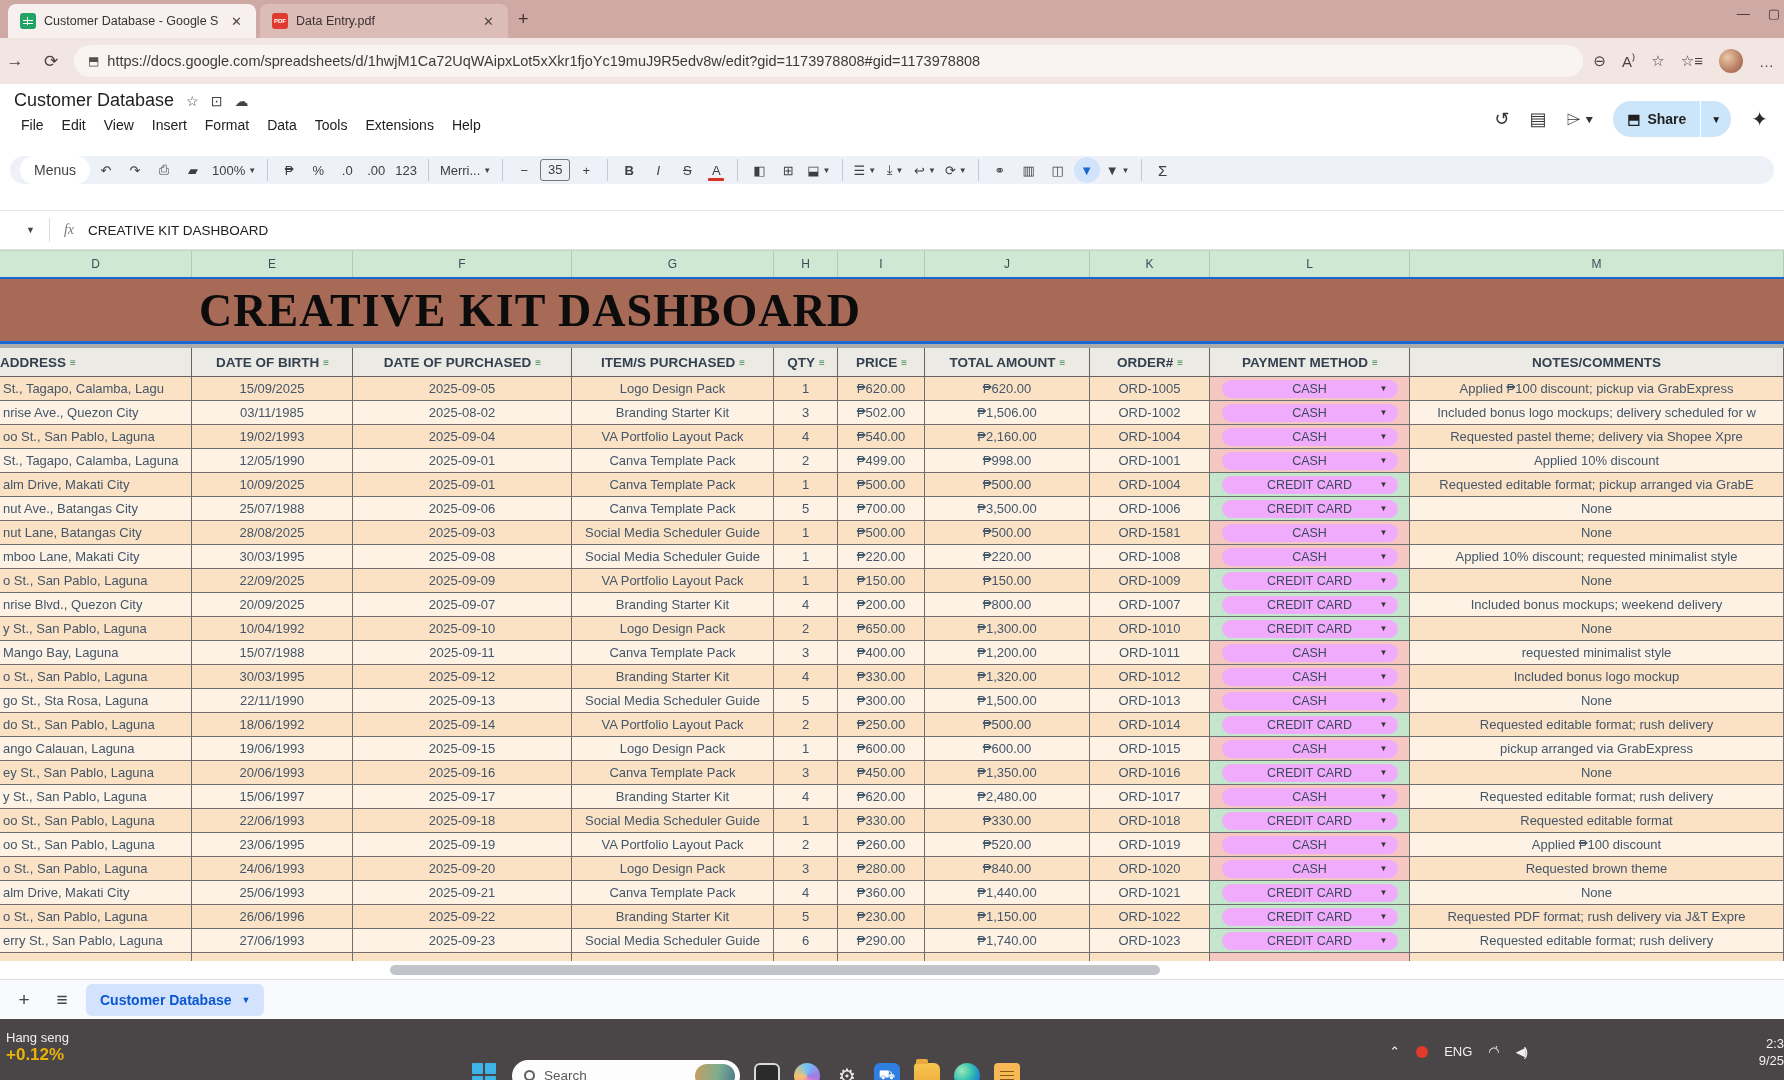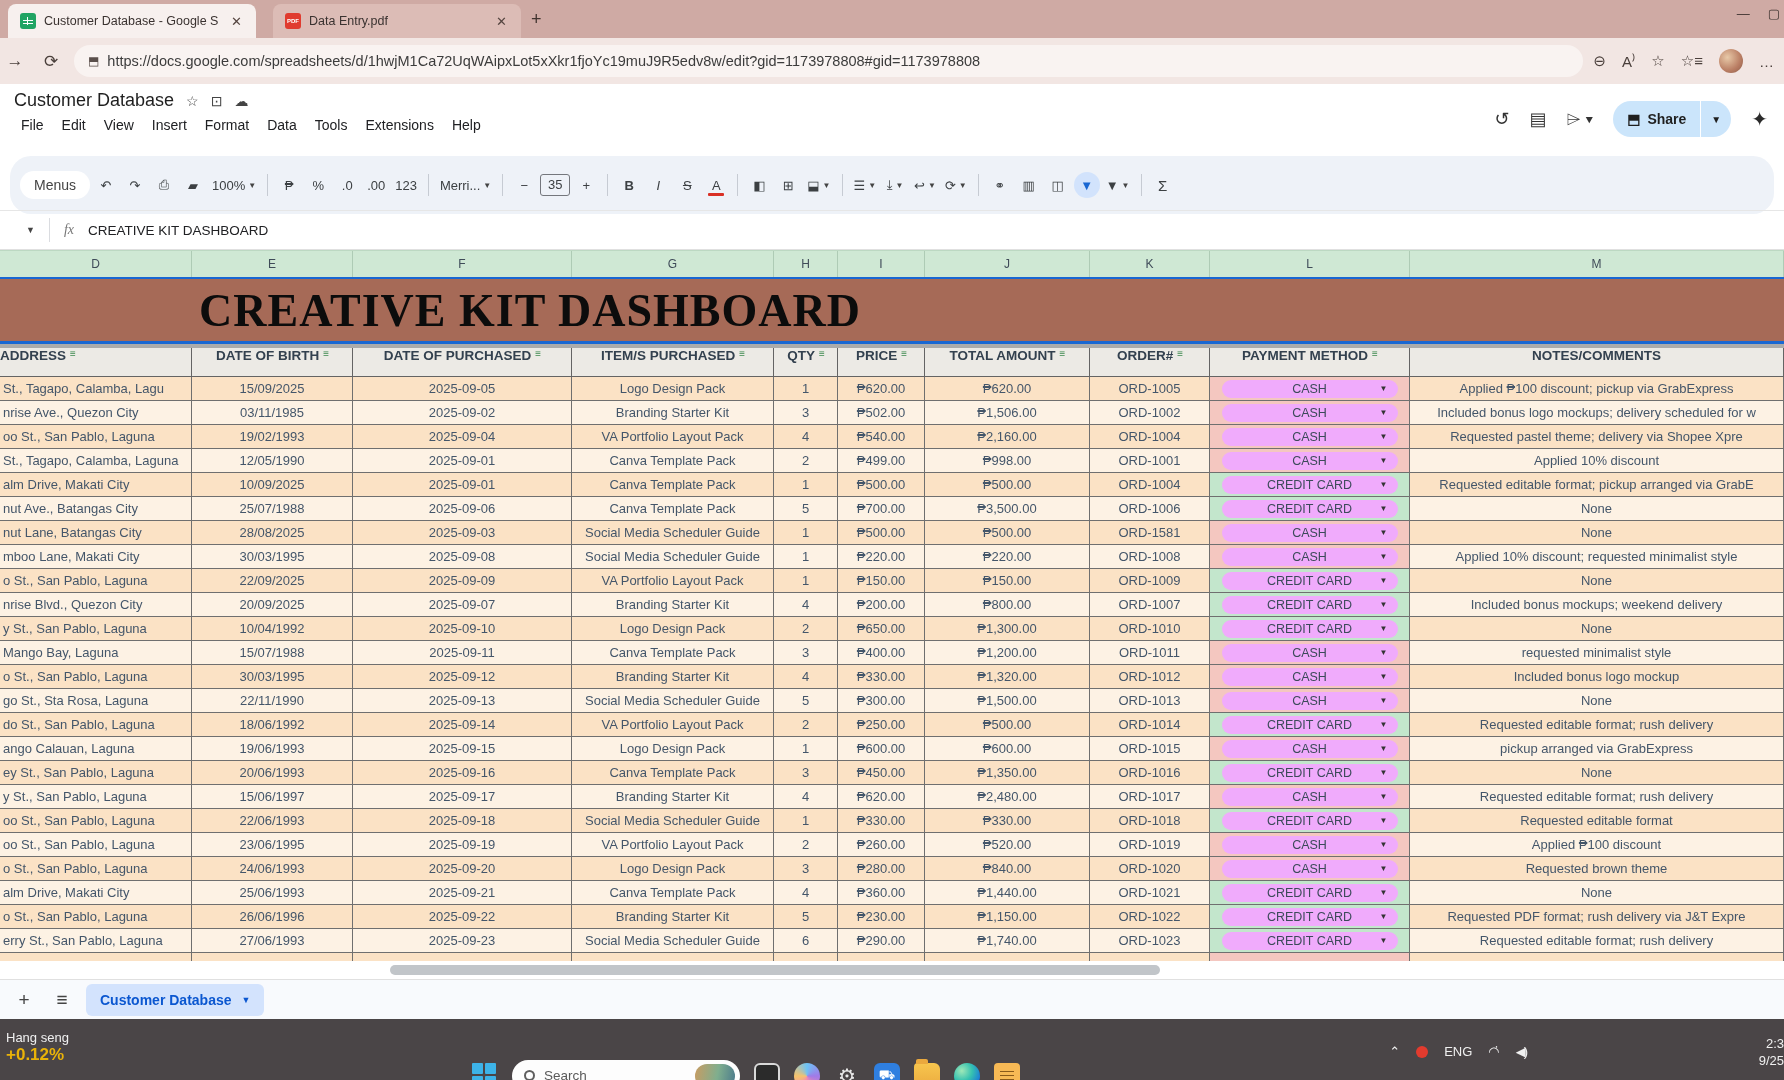--- a/index.html
+++ b/index.html
@@ -3,21 +3,21 @@
 <meta charset="utf-8">
 <style>
   * { margin:0; padding:0; box-sizing:border-box; }
   html,body { width:1784px; height:1080px; overflow:hidden; }
   body { font-family:"Liberation Sans", sans-serif; background:#fff; position:relative; }
 
   
   .tabstrip { height:38px; background:#cfaaa4; display:flex; align-items:flex-end; padding-left:8px; position:relative; }
   .tab { display:flex; align-items:center; gap:8px; height:34px; padding:0 10px 0 12px; border-radius:8px 8px 0 0; width:248px; font-size:12.5px; color:#3a3230; }
   .tab.active { background:#f7f0ee; }
-  .tab.inactive { background:#dcbcb6; margin-left:17px; }
+  .tab.inactive { background:#dcbcb6; margin-left:4px; }
   .tab .title { flex:1; white-space:nowrap; overflow:hidden; }
   .tab .close { font-size:13px; color:#54443f; padding:0 4px; cursor:pointer; }
   .favicon { width:16px; height:16px; border-radius:3px; flex:0 0 16px; position:relative; }
   .favicon.sheets { background:#21a464; }
   .favicon.sheets::after { content:""; position:absolute; inset:4px 3px; background:
       linear-gradient(#fff,#fff) 0 3px/10px 1px no-repeat,
       linear-gradient(#fff,#fff) 0 6px/10px 1px no-repeat,
       linear-gradient(#fff,#fff) 4px 0/1px 9px no-repeat; }
   .favicon.pdf { background:#e03b2f; color:#fff; font-size:6px; font-weight:bold; display:flex; align-items:center; justify-content:center; }
   .newtab { color:#41342f; font-size:18px; margin:0 0 8px 10px; }
@@ -39,21 +39,21 @@
   .menurow span { font-size:14px; color:#202124; padding:2px 7px; border-radius:4px; }
   .gsright { display:flex; align-items:center; gap:20px; }
   .hicon { font-size:18px; color:#333; }
   .sharebtn { background:#cbe5fb; border-radius:18px; height:36px; display:flex; align-items:center; overflow:hidden; }
   .sharebtn .main { display:flex; align-items:center; gap:7px; padding:0 14px; font-size:14px; font-weight:bold; color:#1f1f1f; }
   .sharebtn .drop { border-left:1px solid #fff; padding:0 10px; font-size:10px; color:#1f1f1f; align-self:stretch; display:flex; align-items:center; }
   .gem { color:#2b2b2b; font-size:20px; }
 
   
   .toolbarwrap { height:62px; padding:8px 10px 0; background:#fff; }
-  .toolbar { height:58px; background:#eef2f8; border-radius:21px; display:flex; align-items:center; padding:0 10px; gap:3px; font-size:13px; color:#3c4043; }
+  .toolbar { height:28px; background:#eef2f8; border-radius:21px; display:flex; align-items:center; padding:0 10px; gap:3px; font-size:13px; color:#3c4043; }
   .tbtn { min-width:26px; height:26px; display:flex; align-items:center; justify-content:center; border-radius:4px; padding:0 3px; white-space:nowrap; }
   .tbtn.pill { background:#fff; border-radius:14px; padding:0 14px; height:28px; font-size:14px; color:#444; }
   .tbtn small.dd { font-size:8px; margin-left:3px; color:#444; }
   .tsep { width:1px; height:22px; background:#c6cbd3; margin:0 5px; }
   .sizebox { width:30px; height:22px; border:1px solid #747娱5; border:1px solid #74777d; border-radius:3px; text-align:center; line-height:20px; font-size:13px; background:transparent; }
   .tbtn.bold { font-weight:bold; }
   .tbtn.italic { font-style:italic; }
   .tbtn.strike { text-decoration:line-through; }
   .underbar { position:relative; }
   .underbar::after { content:""; position:absolute; left:5px; right:5px; bottom:2px; height:3px; background:#d93025; border-radius:1px; }
@@ -68,21 +68,21 @@
   .fb-val { font-size:13.5px; color:#202124; }
 
   
   .colletters { height:27px; display:grid; grid-template-columns:var(--cols); background:#cfe8d4; border-top:1px solid #bcd8c2; }
   .colletters div { display:flex; align-items:center; justify-content:center; font-size:12px; color:#3f4b58; border-right:1px solid #aecbb5; }
   .banner { height:67px; background:#a66a57; border-top:2px solid #1967d2; border-bottom:3px solid #1967d2; display:flex; align-items:center; }
   .banner .btitle { width:1060px; text-align:center; font-family:"Liberation Serif", serif; font-weight:bold; font-size:46px; color:#0c0c0c; letter-spacing:1px; white-space:nowrap; }
   .graydivider { height:4px; background:#ababab; }
 
   .thead { height:29px; display:grid; grid-template-columns:var(--cols); background:#eceae5; border-bottom:1px solid #646464; }
-  .thead .hc { position:relative; display:flex; justify-content:center; font-weight:bold; font-size:13.5px; color:#33414f; border-right:1px solid #646464; white-space:nowrap; overflow:hidden; }
+  .thead .hc { position:relative; display:flex; align-items:center; justify-content:center; font-weight:bold; font-size:13.5px; color:#33414f; border-right:1px solid #646464; white-space:nowrap; overflow:hidden; }
   .thead .hc.left { justify-content:flex-start; }
   .fltr { color:#3d8a4e; font-size:10px; margin-left:4px; letter-spacing:-1px; flex:0 0 auto; }
 
   .trow { height:24px; display:grid; grid-template-columns:var(--cols); border-bottom:1px solid #6f6f6f; font-size:13px; color:#44566a; }
   .trow.odd { background:#fbe2c5; }
   .trow.even { background:#fdf2e4; }
   .trow .c { display:flex; align-items:center; justify-content:center; border-right:1px solid #6f6f6f; white-space:nowrap; overflow:hidden; padding:0 2px; }
   .trow .c.left { justify-content:flex-start; padding-left:3px; }
   .paycell { padding:0 !important; }
   .paycell.cash { background:#f4c7c0; }
@@ -333,21 +333,21 @@
         <div class="paypill">
           <span>CASH</span>
           <span class="dd">▼</span>
         </div>
       </div>
       <div class="c">Applied ₱100 discount; pickup via GrabExpress</div>
     </div>
     <div class="trow even">
       <div class="c left">nrise Ave., Quezon City</div>
       <div class="c">03/11/1985</div>
-      <div class="c">2025-09-02</div>
+      <div class="c">2025-08-02</div>
       <div class="c">Branding Starter Kit</div>
       <div class="c">3</div>
       <div class="c">₱502.00</div>
       <div class="c">₱1,506.00</div>
       <div class="c">ORD-1002</div>
       <div class="c paycell cash">
         <div class="paypill">
           <span>CASH</span>
           <span class="dd">▼</span>
         </div>

